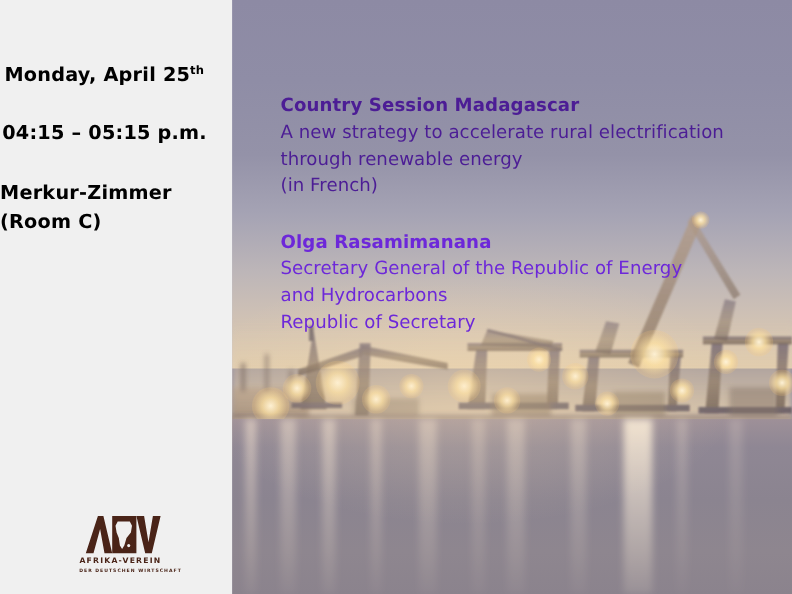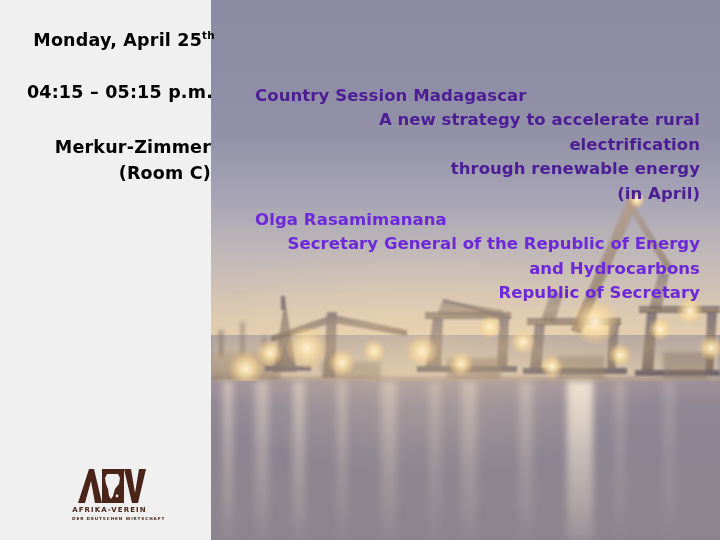--- a/index.html
+++ b/index.html
@@ -23,24 +23,25 @@
     position: absolute;
     left: 0; top: 0;
     width: 211px;
     height: 540px;
     background: #f0f0f0;
     z-index: 5;
   }
   .event-line {
     position: absolute;
     width: 211px;
-    text-align: right;
+    text-align: left;
     color: #000000;
     font-weight: bold;
     letter-spacing: 0.2px;
+    margin-top: 29px;
   }
   #event-date {
     top: 29px;
     font-size: 17.5px;
     padding-left: 4px;
   }
   #event-date sup {
     font-size: 10.5px;
     vertical-align: 7px;
     font-weight: bold;
@@ -177,24 +178,23 @@
     color: #6d28d9;
   }
   .head-line {
     font-size: 16.5px;
     font-weight: bold;
     line-height: 24px;
     letter-spacing: 0.1px;
   }
   .body-line {
     font-size: 16.5px;
-    font-weight: bold;
+    font-weight: normal;
     line-height: 24.5px;
     letter-spacing: 0.05px;
-    text-align: right;
   }
 </style>
 </head>
 <body>
 
 <div id="slide">
 
   <div id="photo">
     <div class="sky"></div>
     <div class="glow-band"></div>
@@ -342,21 +342,21 @@
       </div>
       <div class="logo-caption" id="logo-name">AFRIKA-VEREIN</div>
       <div class="logo-caption" id="logo-sub">DER DEUTSCHEN WIRTSCHAFT</div>
     </div>
   </div>
 
   <div id="session-block">
     <div class="head-line">Country Session Madagascar</div>
     <div class="body-line">A new strategy to accelerate rural electrification</div>
     <div class="body-line">through renewable energy</div>
-    <div class="body-line">(in April)</div>
+    <div class="body-line">(in French)</div>
   </div>
 
   <div id="speaker-block">
     <div class="head-line">Olga Rasamimanana</div>
     <div class="body-line">Secretary General of the Republic of Energy</div>
     <div class="body-line">and Hydrocarbons</div>
     <div class="body-line">Republic of Secretary</div>
   </div>
 
 </div>

